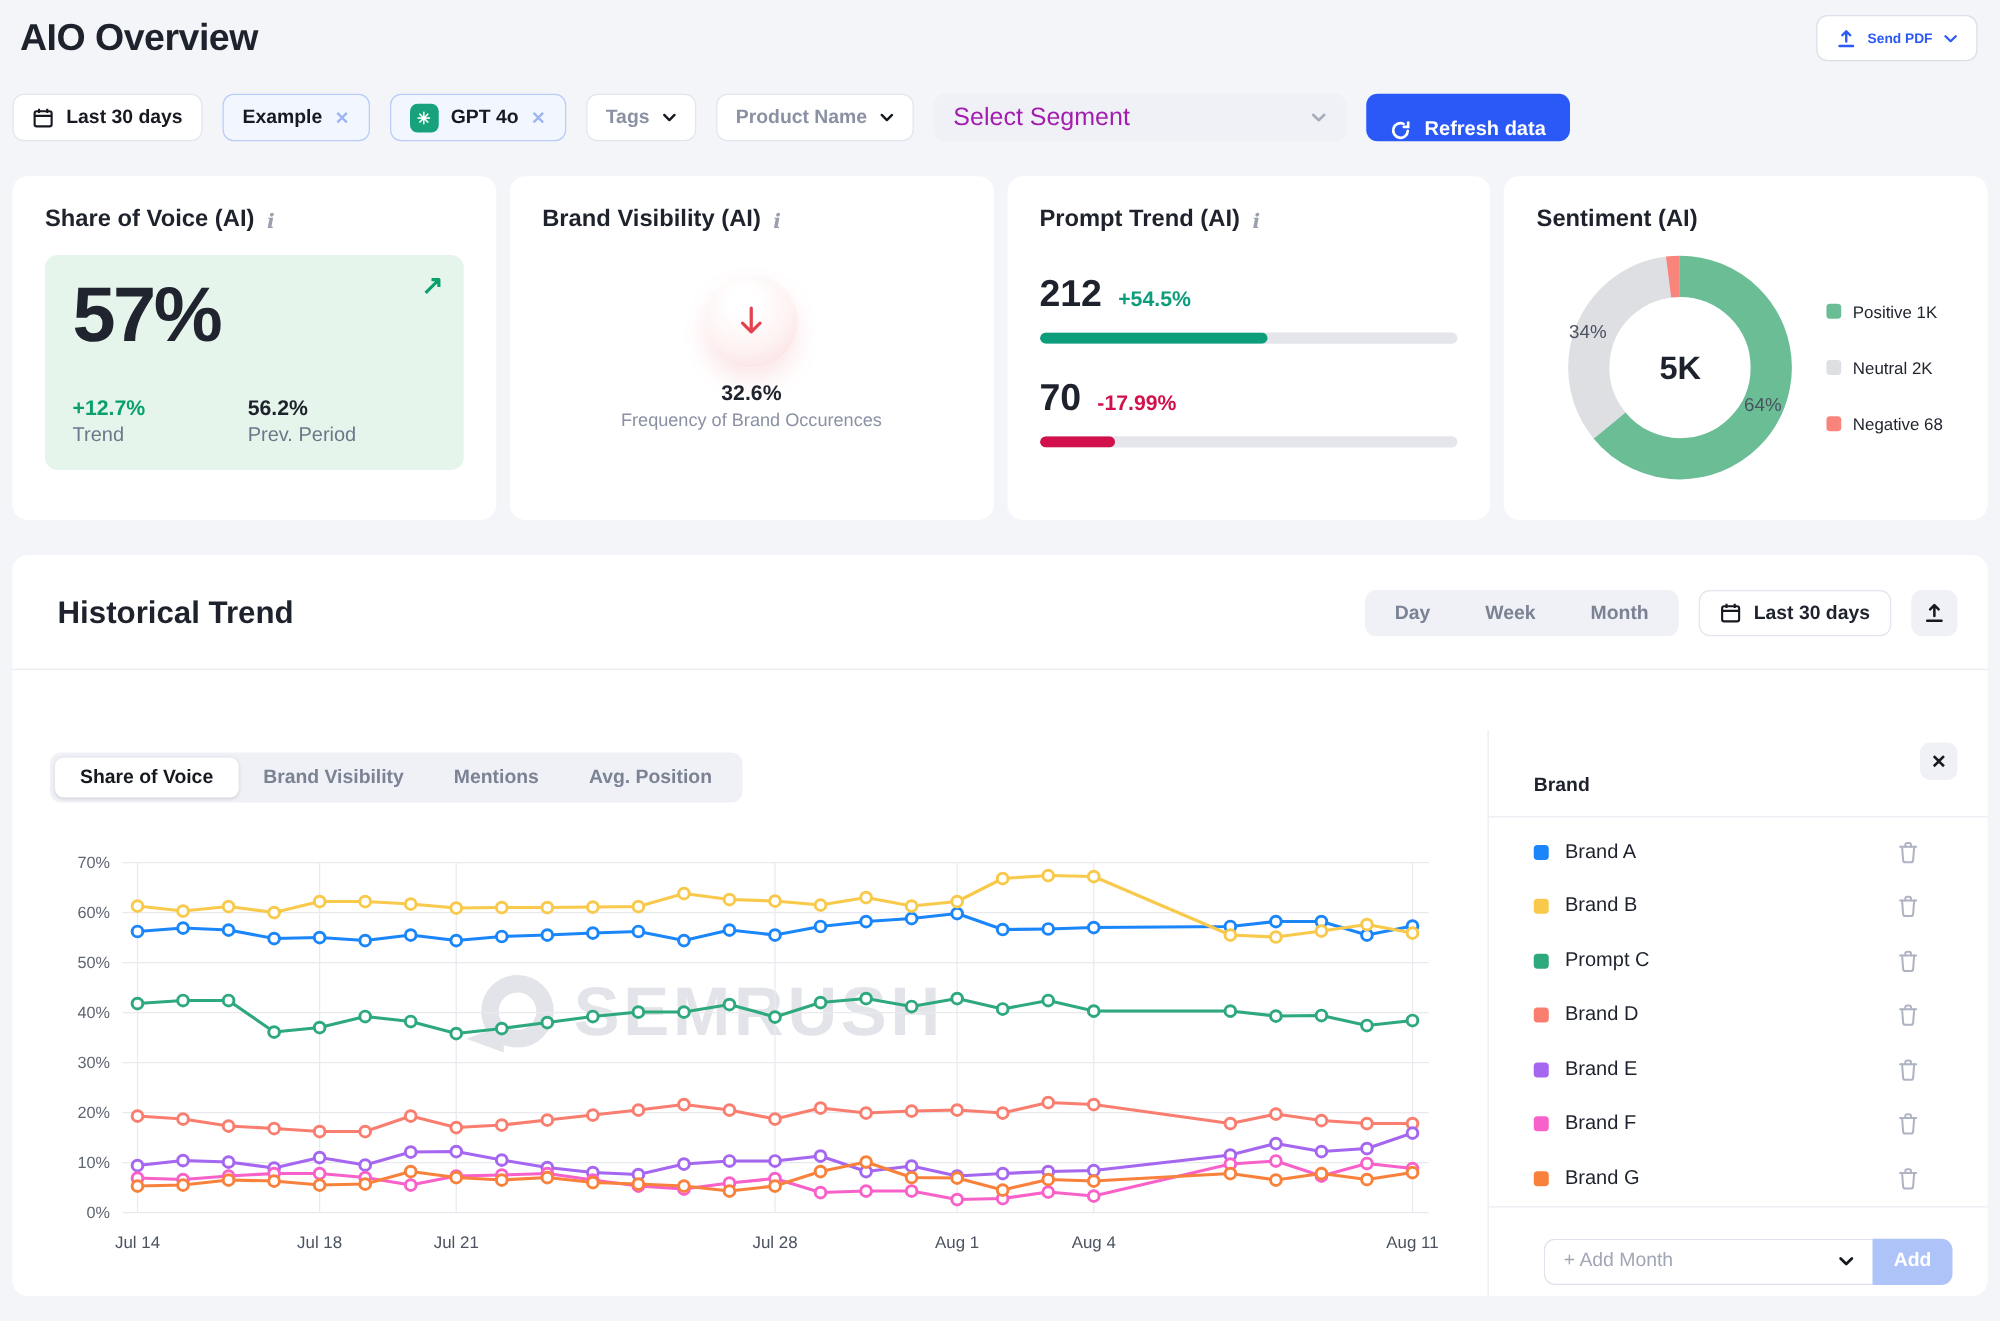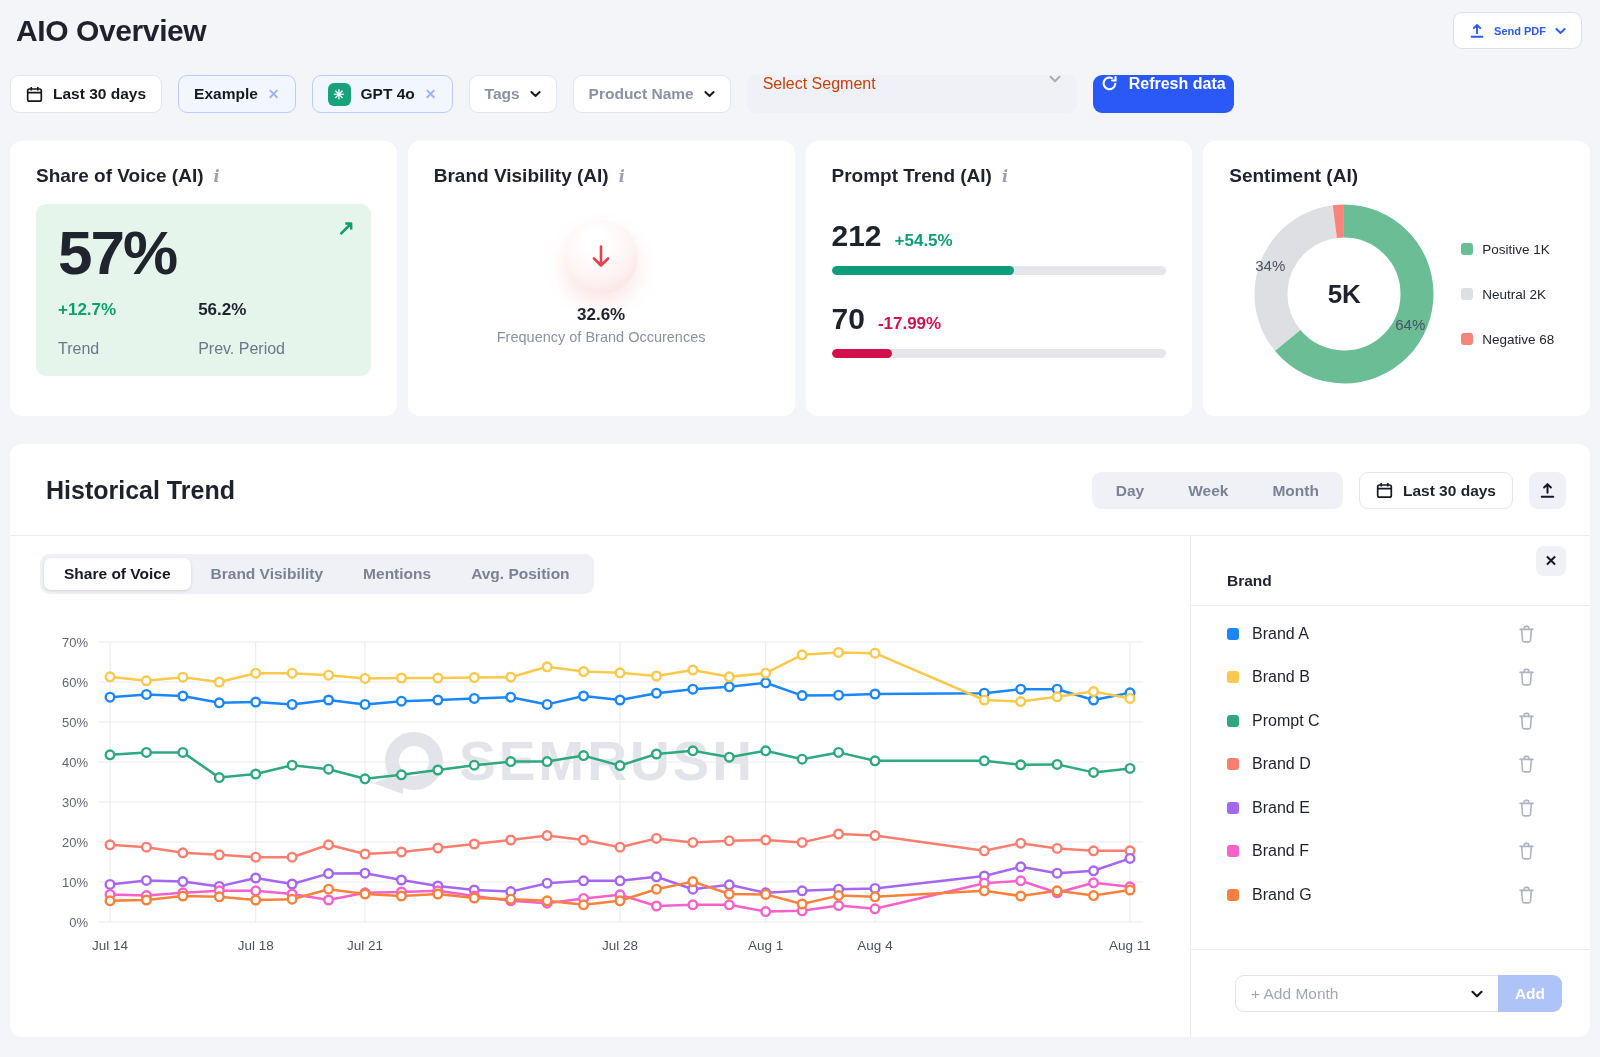--- a/index.html
+++ b/index.html
@@ -21,41 +21,41 @@
 
   
   .filterbar { display:flex; gap:16px; align-items:center; padding:0 10px; margin-top:26px; }
   .chip { display:flex; align-items:center; gap:10px; height:38px; padding:0 15px; border-radius:9px;
           font-size:15.5px; background:#fff; border:1px solid #E3E6EE; font-weight:600; color:#16191F; cursor:pointer; }
   .chip.blue { background:#F2F6FF; border-color:#B9CDF8; }
   .chip .x { color:#9DB4F2; font-size:14px; font-weight:700; cursor:pointer; }
   .chip.ghost span.lbl { color:#8A91A3; }
   .openai { width:23px; height:23px; border-radius:6px; background:#17A27B; color:#fff; font-size:13px;
             display:flex; align-items:center; justify-content:center; }
-  .select-seg { width:330px; display:flex; justify-content:space-between; background:#F0F1F6;
-                border-radius:9px; height:38px; padding:0 16px; color:#c2410c; font-size:16px; cursor:pointer; }
-  .refresh-btn { display:flex; align-items:flex-start; gap:11px; background:#2B59F7; color:#fff; font-weight:700;
-                 font-size:16px; height:38px; padding:0 8px; border-radius:9px; border:none; cursor:pointer; }
+  .select-seg { width:330px; display:flex; align-items:center; justify-content:space-between; background:#F0F1F6;
+                border-radius:9px; height:38px; padding:0 16px; color:#a21caf; font-size:20px; cursor:pointer; }
+  .refresh-btn { display:flex; align-items:flex-end; gap:11px; background:#2B59F7; color:#fff; font-weight:700;
+                 font-size:16px; height:38px; padding:0 19px; border-radius:9px; border:none; cursor:pointer; }
 
   
   .cards { display:grid; grid-template-columns:repeat(4,1fr); gap:11px; margin:28px 10px 0; }
   .card { background:#fff; border-radius:12px; height:275px; padding:24px 26px; position:relative; overflow:hidden; }
   .card-title-row { display:flex; align-items:center; gap:10px; }
   .card-title { font-size:19px; font-weight:800; }
   .info-i { color:#9AA0AE; font-family:"DejaVu Serif", serif; font-style:italic; font-weight:700; font-size:16px; cursor:pointer; }
 
   .sov-panel { margin-top:17px; background:#E6F5EC; border-radius:10px; height:172px; padding:16px 22px 18px; position:relative;
                display:flex; flex-direction:column; }
   .sov-value { font-size:62px; font-weight:800; letter-spacing:-2px; line-height:1.08; color:#20242E; }
   .sov-arrow { position:absolute; top:12px; right:16px; color:#0AA06E; font-size:21px; font-weight:700; }
   .sov-bottom { margin-top:auto; display:flex; }
   .sov-col2 { margin-left:82px; }
   .sov-num { font-size:17px; font-weight:800; }
   .sov-num.green { color:#0AA06E; }
-  .sov-cap { font-size:16px; color:#6F7689; margin-top:20px; }
+  .sov-cap { font-size:16px; color:#6F7689; margin-top:3px; }
 
   .bv-wrap { display:flex; flex-direction:column; align-items:center; }
   .bv-circle { margin-top:33px; width:74px; height:74px; border-radius:50%;
                background:radial-gradient(circle at 42% 30%, #ffffff 16%, #FEF3F3 55%, #F9DADC 100%);
                box-shadow:0 10px 20px rgba(230,80,95,0.14); display:flex; align-items:center; justify-content:center; }
   .bv-value { margin-top:11px; font-size:17px; font-weight:800; }
   .bv-cap { margin-top:4px; font-size:14.5px; color:#8A91A3; }
 
   .pt-row { display:flex; align-items:baseline; gap:13px; }
   .pt-row.first { margin-top:32px; }
@@ -70,21 +70,21 @@
   .donut-center { position:absolute; inset:0; display:flex; align-items:center; justify-content:center;
                   font-size:26px; font-weight:800; }
   .donut-callout { position:absolute; font-size:15px; color:#4B5260; }
   .co-0 { left:146px; top:117px; }   
   .co-1 { left:6px;  top:58px; }     
   .sent-legend { margin-left:22px; display:flex; flex-direction:column; gap:30px; width:98px; overflow:hidden; }
   .sent-item { display:flex; align-items:center; gap:9px; font-size:13.5px; white-space:nowrap; color:#22262F; }
   .sent-sq { width:12px; height:12px; border-radius:3px; flex:none; }
 
   
-  .hist { margin:28px 10px 0; background:#fff; border-radius:12px; height:593px; display:flex; flex-direction:column; }
+  .hist { margin:28px 10px 0; background:#fff; border-radius:12px; height:593px; display:flex; flex-direction:column;gap:48px; }
   .hist-header { display:flex; justify-content:space-between; align-items:center;
                  padding:28px 24px 26px 36px; border-bottom:1px solid #EAECF1; }
   .hist-title { font-size:25px; font-weight:800; }
   .hist-controls { display:flex; gap:16px; align-items:center; }
   .seg { display:flex; background:#F0F1F6; border-radius:9px; height:37px; align-items:center; padding:0 2px; }
   .seg span { padding:0 22px; color:#7A8294; font-weight:700; font-size:15.5px; cursor:pointer; }
   .date-btn { display:flex; gap:10px; align-items:center; height:37px; padding:0 16px; border:1px solid #E3E6EE;
               border-radius:9px; font-weight:600; font-size:15.5px; background:#fff; cursor:pointer; }
   .export-btn { width:37px; height:37px; border-radius:9px; background:#F0F1F6; display:flex; align-items:center;
                 justify-content:center; color:#16191F; cursor:pointer; }

